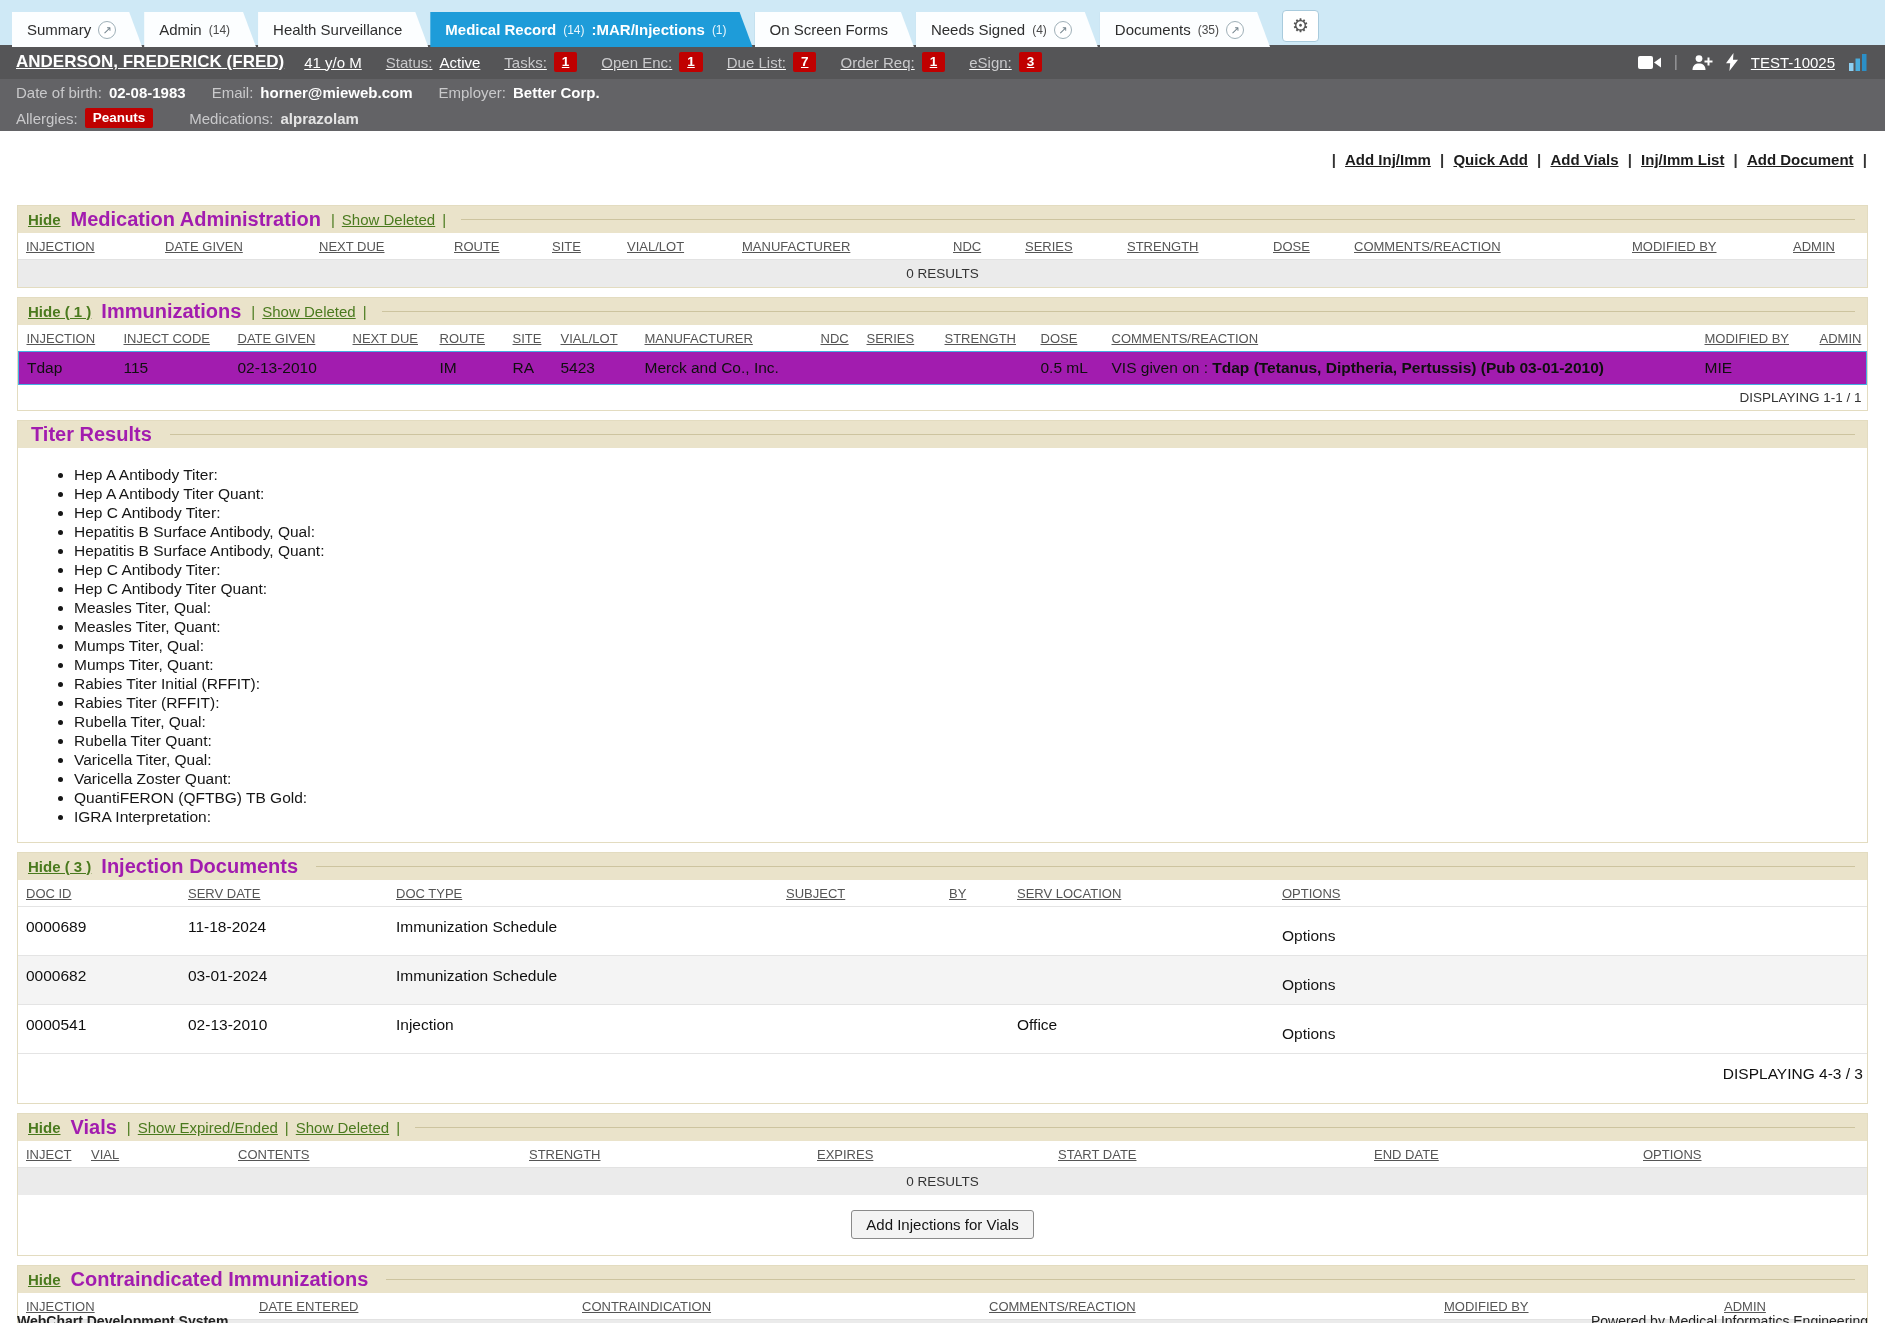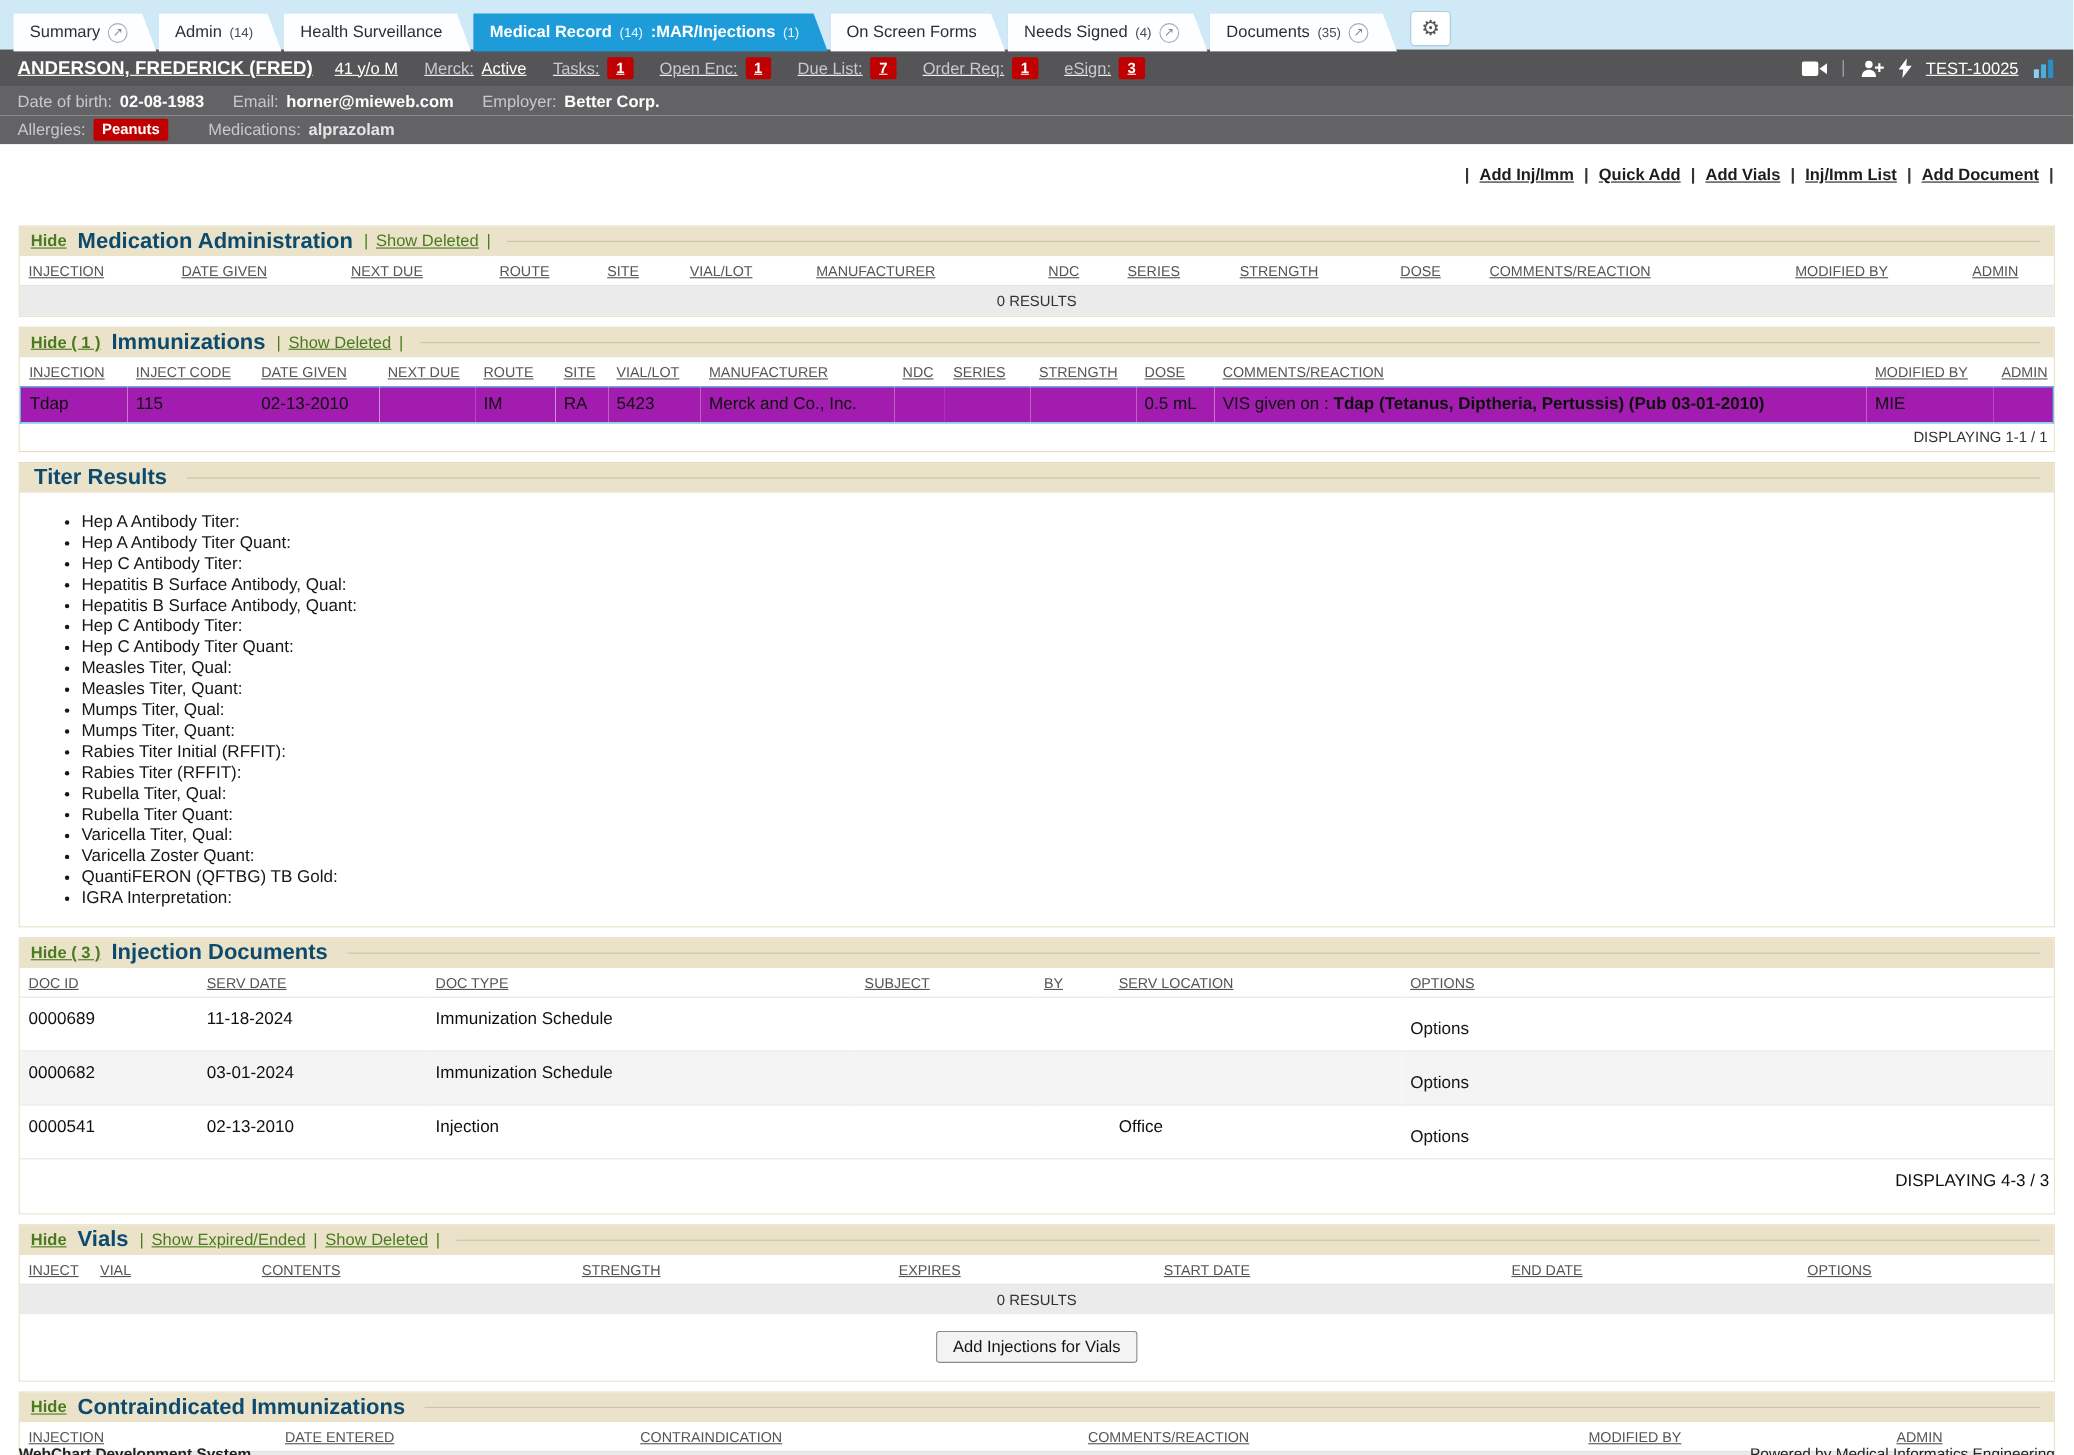--- a/index.html
+++ b/index.html
@@ -57,21 +57,21 @@
   .actionbar { margin:20px 18px 0; text-align:right; font-size:15px; font-weight:bold; color:#333; height:22px; }
   .actionbar a { color:#1c1c1c; text-decoration:underline; cursor:pointer; margin:0 5px; }
   .actionbar .pipe2 { color:#333; }
 
   
   .panel { margin:9px 17px 0; border:1px solid #e3dcc0; background:#fff; }
   .panel.first { margin-top:32px; }
   .panel-head { background:#eae3ca; display:flex; align-items:center; gap:7px; padding:2px 10px; min-height:27px; }
   .hide-link { color:#4a7a1e; font-size:15px; font-weight:bold; text-decoration:underline; cursor:pointer; white-space:nowrap; }
   .green-link { color:#4a7a1e; font-size:15px; text-decoration:underline; cursor:pointer; white-space:nowrap; }
-  .panel-title { color:#0c4a6e; font-size:20px; font-weight:bold; margin:0 3px; white-space:nowrap; }
+  .panel-title { color:#a21caf; font-size:20px; font-weight:bold; margin:0 3px; white-space:nowrap; }
   .pipe { color:#4a7a1e; font-size:15px; }
   .head-rule { flex:1; border-top:1px solid #cdc49f; margin:0 2px 0 8px; height:0; }
 
   table.grid { width:100%; border-collapse:collapse; table-layout:fixed; background:#fff; }
   .grid th {
     text-align:left; font-weight:normal; font-size:13px; color:#555;
     padding:6px 4px 5px 8px; white-space:nowrap; overflow:hidden;
     text-decoration:underline; cursor:pointer;
   }
   .grid td { white-space:nowrap; overflow:hidden; }
@@ -145,21 +145,21 @@
     <span class="popout">↗</span>
   </div>
   <button class="gear-btn">
     <span>⚙</span>
   </button>
 </div>
 
 <div class="pt-row1">
   <span class="pt-name">ANDERSON, FREDERICK (FRED)</span>
   <span class="pt-age">41 y/o M</span>
-  <span class="pt-label">Merck:</span>
+  <span class="pt-label">Status:</span>
   <span class="pt-val">Active</span>
   <span class="pt-label">Tasks:</span>
   <span class="badge">1</span>
   <span class="pt-label">Open Enc:</span>
   <span class="badge">1</span>
   <span class="pt-label">Due List:</span>
   <span class="badge">7</span>
   <span class="pt-label">Order Req:</span>
   <span class="badge">1</span>
   <span class="pt-label">eSign:</span>

